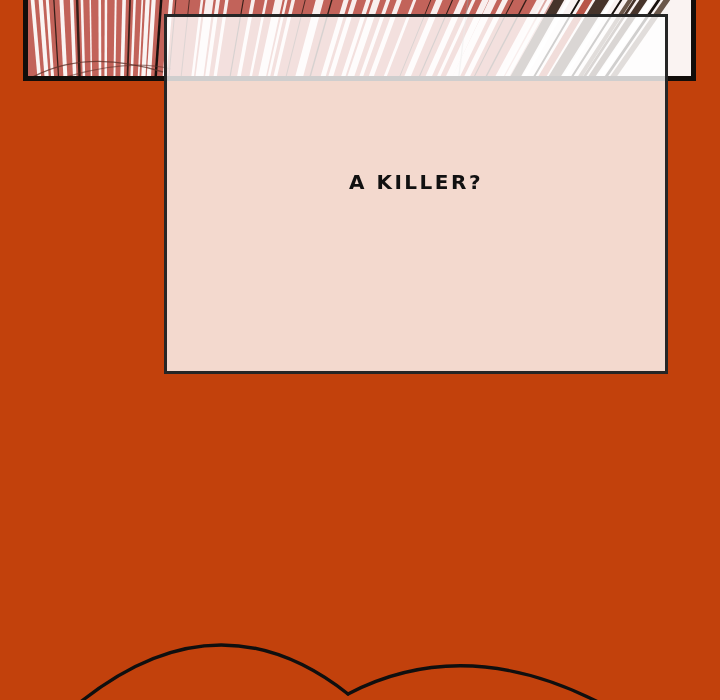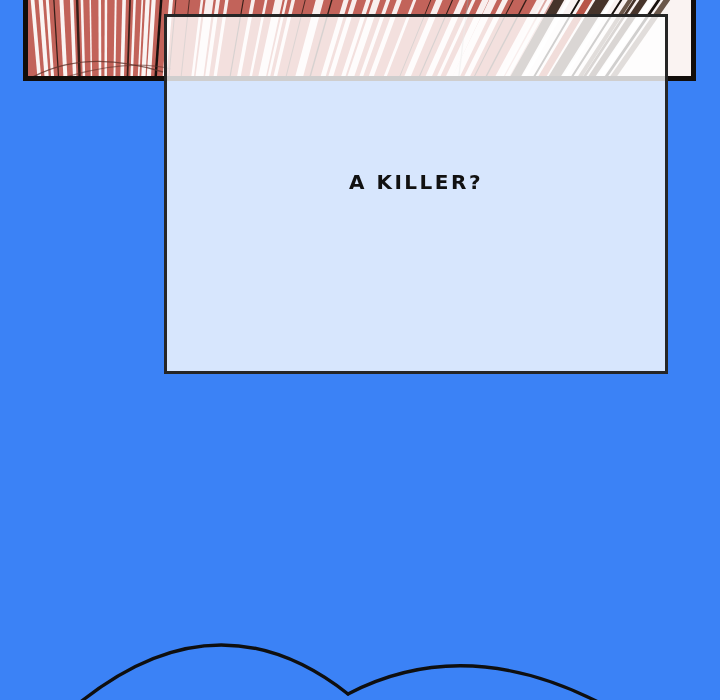--- a/index.html
+++ b/index.html
@@ -1,18 +1,18 @@
 <!DOCTYPE html>
 <html><head>
 <meta charset="utf-8">
 <style>
   html,body{margin:0;padding:0;background:#ffffff;}
   .page{
     position:relative;width:720px;height:700px;overflow:hidden;
-    background:#3b82f6;font-family:"DejaVu Sans",sans-serif;
+    background:#c2410c;font-family:"DejaVu Sans",sans-serif;
   }
   .panel-art{position:absolute;left:23px;top:-12px;display:block;}
   .caption-box{
     position:absolute;left:164px;top:14px;width:498px;height:354px;
     border:3px solid #262626;background:rgba(255,255,255,0.8);
   }
   .caption-text{
     position:absolute;left:0;right:0;top:153px;text-align:center;
     font-size:20px;font-weight:700;letter-spacing:2.5px;color:#111111;
     font-family:"DejaVu Sans",sans-serif;

